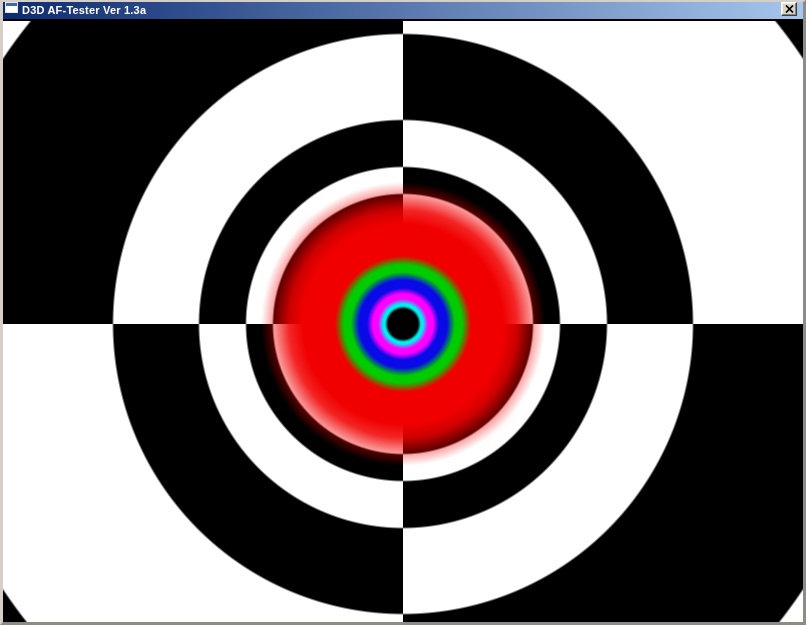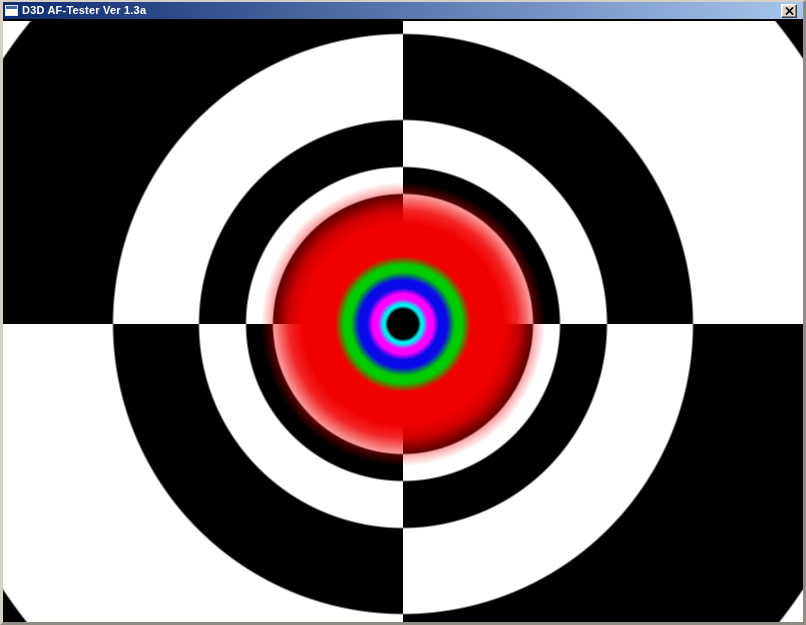--- a/index.html
+++ b/index.html
@@ -6,21 +6,21 @@
   *{box-sizing:border-box;}
   .window{
     position:relative;width:806px;height:625px;
     border:3px solid #d4d0c8;border-top-width:2px;
     border-right-color:#8e8a84;border-bottom-color:#8e8a84;
     background:#000;overflow:hidden;
     font-family:"Liberation Sans", sans-serif;
   }
   .titlebar{
     position:relative;height:17px;width:100%;
-    display:flex;align-items:center;
+    display:flex;
     padding:0 3px 0 2px;
   }
   .app-icon{
     position:relative;width:13px;height:11px;flex:0 0 auto;
     background:#ffffff;border:1px solid #dfe6f2;margin-right:4px;
   }
   .app-icon-bar{
     position:absolute;left:0;top:0;right:0;height:3px;background:#4466aa;
   }
   .title-text{

